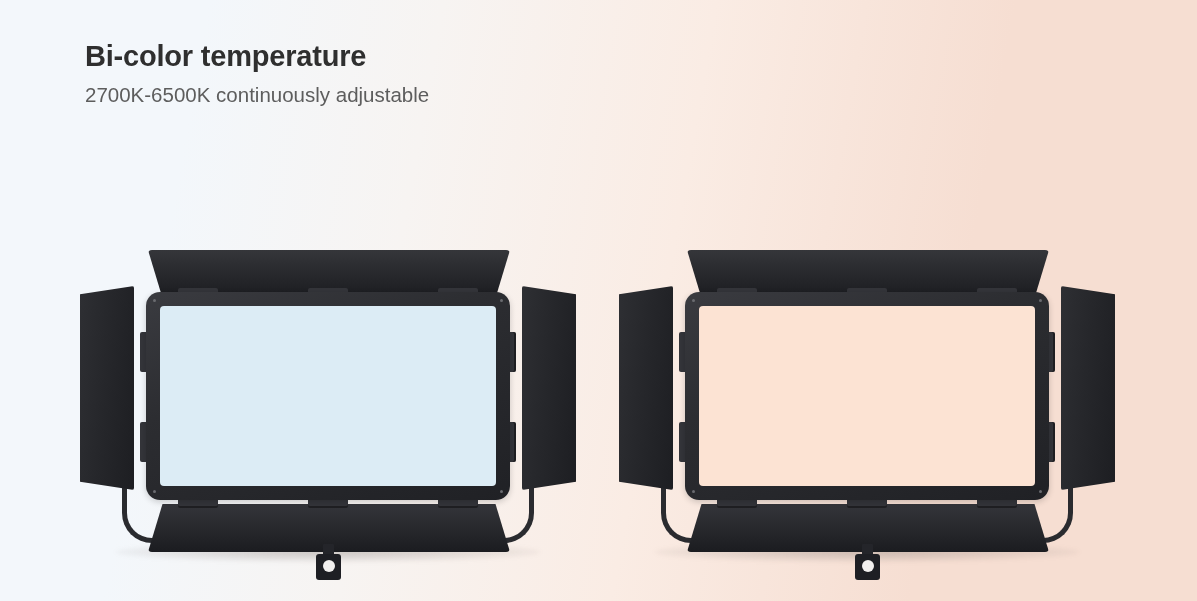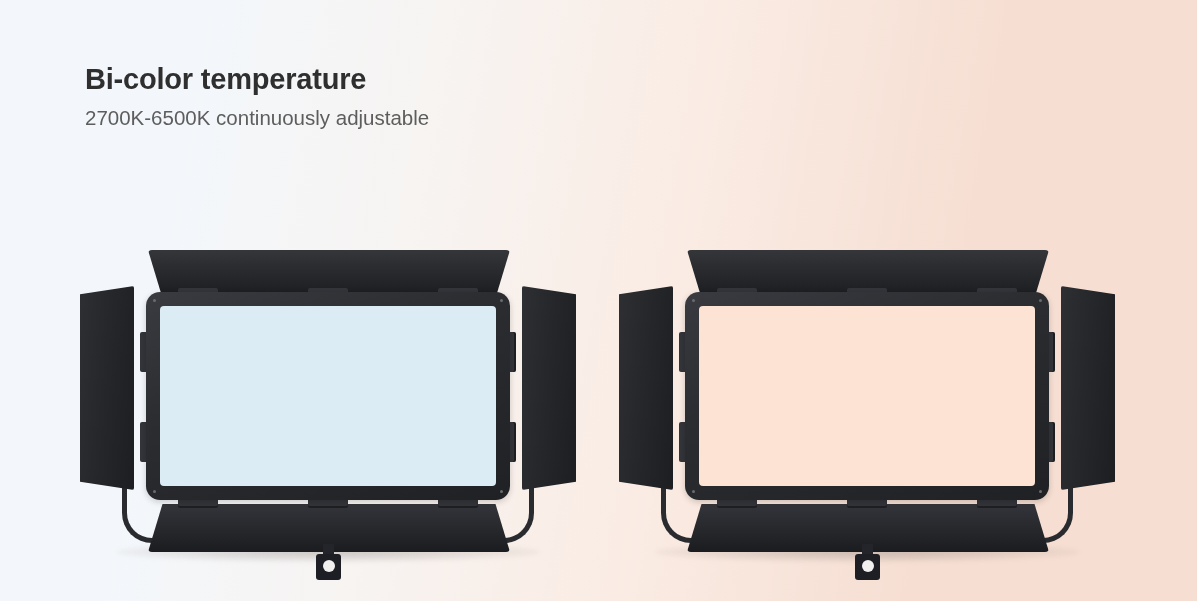--- a/index.html
+++ b/index.html
@@ -26,21 +26,21 @@
         #faece4 55%,
         #f9e2d5 74%,
         #f7e0d4 88%,
         #f6ded2 100%);
   }
 
   
   .text-block {
     position: absolute;
     left: 85px;
-    top: 62px;
+    top: 39px;
     width: 960px;
   }
   .headline {
     margin: 0;
     font-size: 29px;
     font-weight: 700;
     letter-spacing: -0.2px;
     color: #2f2f2f;
     line-height: 1.2;
   }

